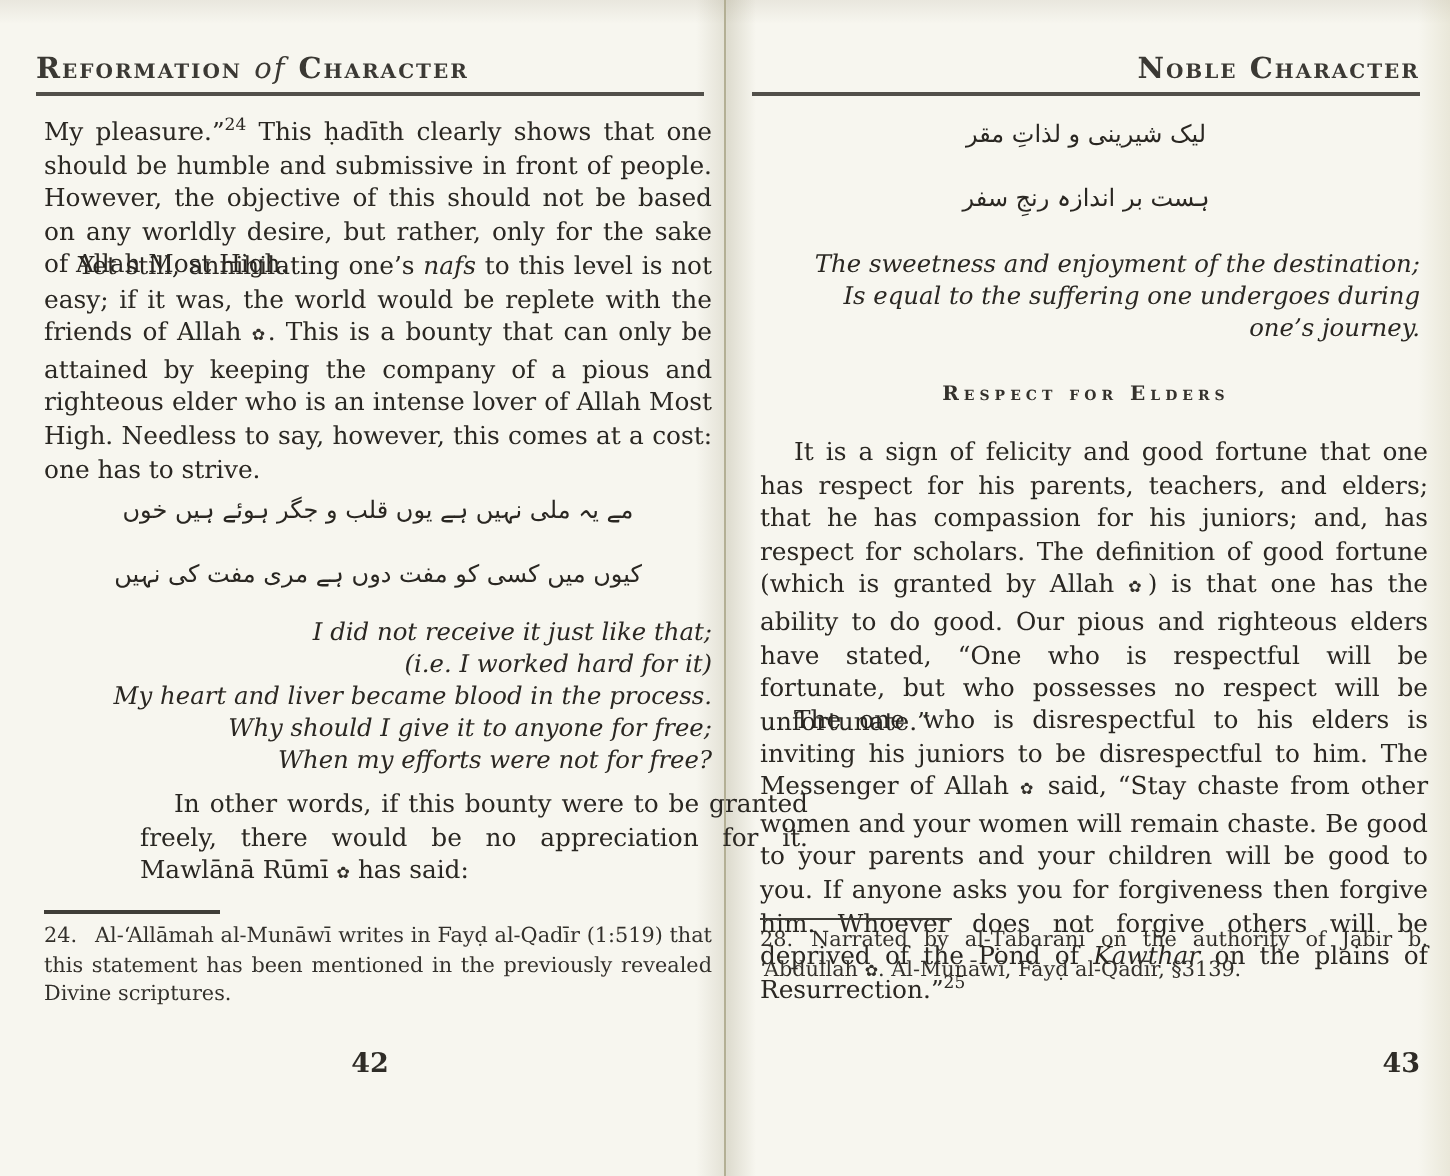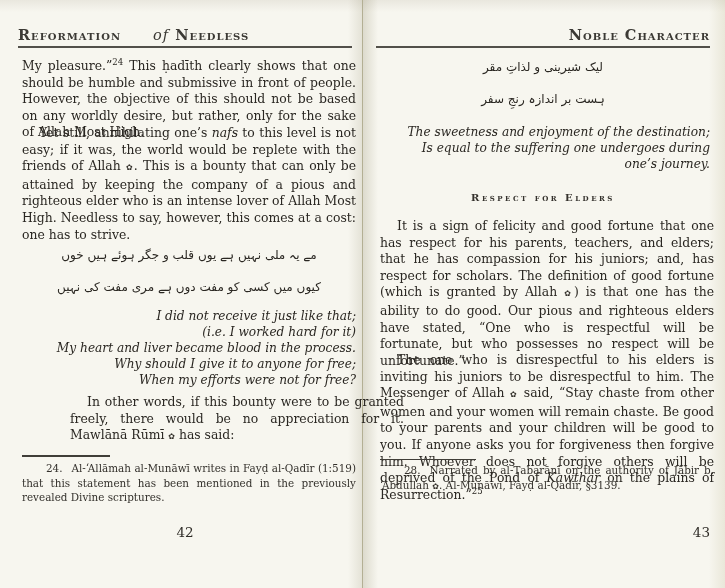--- a/index.html
+++ b/index.html
@@ -20,21 +20,21 @@
   .block{position:absolute;}
 
   
   .running-head{
     width:334px;border-bottom:2.5px solid #52504a;padding-bottom:3px;
     font-size:14.5px;letter-spacing:1px;color:#3b3934;font-weight:600;
     white-space:nowrap;
   }
   .rh-right{text-align:right;}
   .s-sc{font-variant:small-caps;}
-  .s-scof{font-style:italic;font-weight:500;margin-left:26px;}
+  .s-scof{font-style:italic;font-weight:500;}
 
   
   .para{
     width:334px;font-size:12.4px;line-height:16.6px;text-align:justify;
     color:#2a2722;
   }
   .indent{text-indent:17px;}
   .s-i{font-style:italic;}
   .s-sup{vertical-align:super;font-size:8.5px;line-height:0;}
   .s-hon{font-family:"DejaVu Sans",sans-serif;font-size:8px;color:#33302a;}
@@ -45,34 +45,34 @@
   .couplet .line{height:32px;line-height:30px;}
   .translation{width:334px;text-align:right;font-style:italic;
     font-size:12.2px;line-height:16px;color:#2a2722;}
 
   .section-heading{width:334px;text-align:center;font-variant:small-caps;
     letter-spacing:2.5px;font-size:10px;color:#34312c;font-weight:600;}
 
   
   .fn-sep{border-top:2px solid #403e38;}
   .footnote{width:334px;font-size:10.4px;line-height:14.6px;text-align:justify;color:#33302b;}
-  .s-fnnum{margin-right:9px;margin-left:24px;}
+  .s-fnnum{margin-right:9px;}
 
-  .page-number{width:334px;text-align:center;font-size:13.5px;color:#2f2c27;}
+  .page-number{width:334px;text-align:center;font-size:13.5px;color:#2f2c27;font-weight:bold;}
 </style>
 </head>
 <body>
 
 <div class="spread">
   <div class="scan-top"></div>
   <div class="scan-right"></div>
   <div class="gutter-shade"></div>
   <div class="gutter-line"></div>
 
-  <div class="block running-head" style="left:18px;top:26px;"><span class="s-sc">Reformation </span><span class="s-scof">of</span><span class="s-sc"> Needless</span></div>
+  <div class="block running-head" style="left:18px;top:26px;"><span class="s-sc">Reformation </span><span class="s-scof">of</span><span class="s-sc"> Character</span></div>
 
   <div class="block para" style="left:22px;top:58px;"><span>My pleasure.”</span><span class="s-sup">24</span><span> This ḥadīth clearly shows that one should be humble and submissive in front of people. However, the objective of this should not be based on any worldly desire, but rather, only for the sake of Allah Most High.</span></div>
 
   <div class="block para indent" style="left:22px;top:125px;"><span>Yet still, annihilating one’s </span><span class="s-i">nafs</span><span> to this level is not easy; if it was, the world would be replete with the friends of Allah </span><span class="s-hon">✿</span><span>. This is a bounty that can only be attained by keeping the company of a pious and righteous elder who is an intense lover of Allah Most High. Needless to say, however, this comes at a cost: one has to strive.</span></div>
 
   <div class="block couplet" style="left:22px;top:240px;">
     <div class="line">مے یہ ملی نہیں ہے یوں قلب و جگر ہوئے ہیں خوں</div>
     <div class="line">کیوں میں کسی کو مفت دوں ہے مری مفت کی نہیں</div>
   </div>
 

